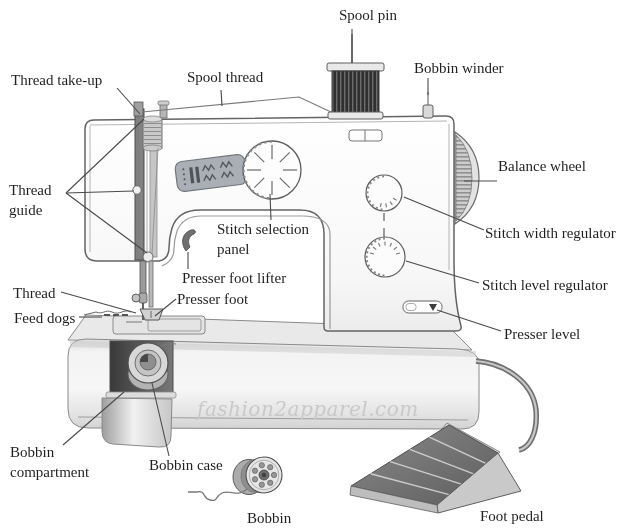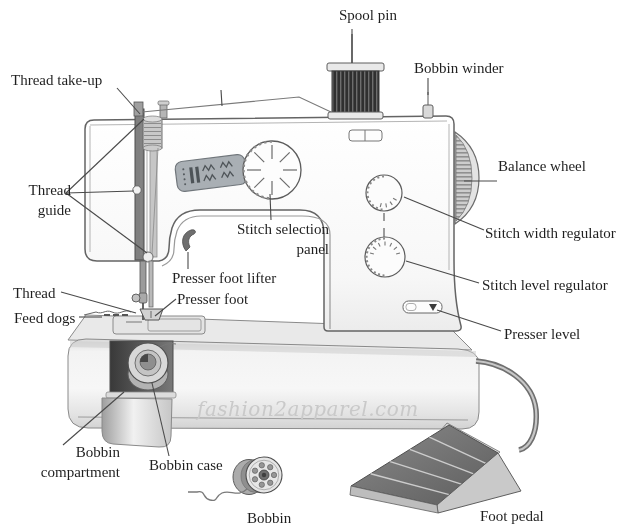--- a/index.html
+++ b/index.html
@@ -9,21 +9,21 @@
     font-family:"Liberation Serif", serif;
     padding-left:32px;
   }
   .stage svg { position:absolute; left:0; top:0; }
   .lbl {
     position:absolute;
     font:15px/1.32 "Liberation Serif", serif;
     color: var(--label-text, #1f1f1f);
     white-space:nowrap;
   }
-  .lbl.wrap { white-space:normal;text-align:right; }
+  .lbl.wrap { white-space:normal; }
   .watermark {
     position:absolute; left:197px; top:361px;
     font:italic 20px "DejaVu Serif", serif;
     color: var(--watermark, #c9c9c9);
     letter-spacing:0.5px;
     white-space:nowrap;
     margin-top:36px;
   }
 </style>
 </head>
@@ -274,26 +274,27 @@
       <line x1="176" y1="299" x2="155" y2="316"></line>
       <line x1="61" y1="292" x2="136" y2="313"></line>
       <line x1="79" y1="317" x2="102" y2="317"></line>
       <line x1="63" y1="445" x2="124" y2="392"></line>
       <line x1="169" y1="456" x2="152" y2="383"></line>
     </g>
   </svg>
 
   <div class="lbl" style="left:339px;top:6px">Spool pin</div>
   <div class="lbl" style="left:11px;top:71px">Thread take-up</div>
+  <div class="lbl" style="left:187px;top:68px">Spool thread</div>
   <div class="lbl" style="left:414px;top:59px">Bobbin winder</div>
   <div class="lbl" style="left:498px;top:157px">Balance wheel</div>
   <div class="lbl wrap" style="left:9px;top:181px;width:62px">Thread guide</div>
   <div class="lbl wrap" style="left:217px;top:220px;width:112px">Stitch selection panel</div>
   <div class="lbl" style="left:485px;top:224px">Stitch width regulator</div>
-  <div class="lbl" style="left:172px;top:269px">Presser foot lifter</div>
+  <div class="lbl" style="left:182px;top:269px">Presser foot lifter</div>
   <div class="lbl" style="left:482px;top:276px">Stitch level regulator</div>
   <div class="lbl" style="left:13px;top:284px">Thread</div>
   <div class="lbl" style="left:177px;top:290px">Presser foot</div>
   <div class="lbl" style="left:14px;top:309px">Feed dogs</div>
   <div class="lbl" style="left:504px;top:325px">Presser level</div>
   <div class="lbl wrap" style="left:10px;top:443px;width:110px">Bobbin compartment</div>
   <div class="lbl" style="left:149px;top:456px">Bobbin case</div>
   <div class="lbl" style="left:247px;top:509px">Bobbin</div>
   <div class="lbl" style="left:480px;top:507px">Foot pedal</div>
 

